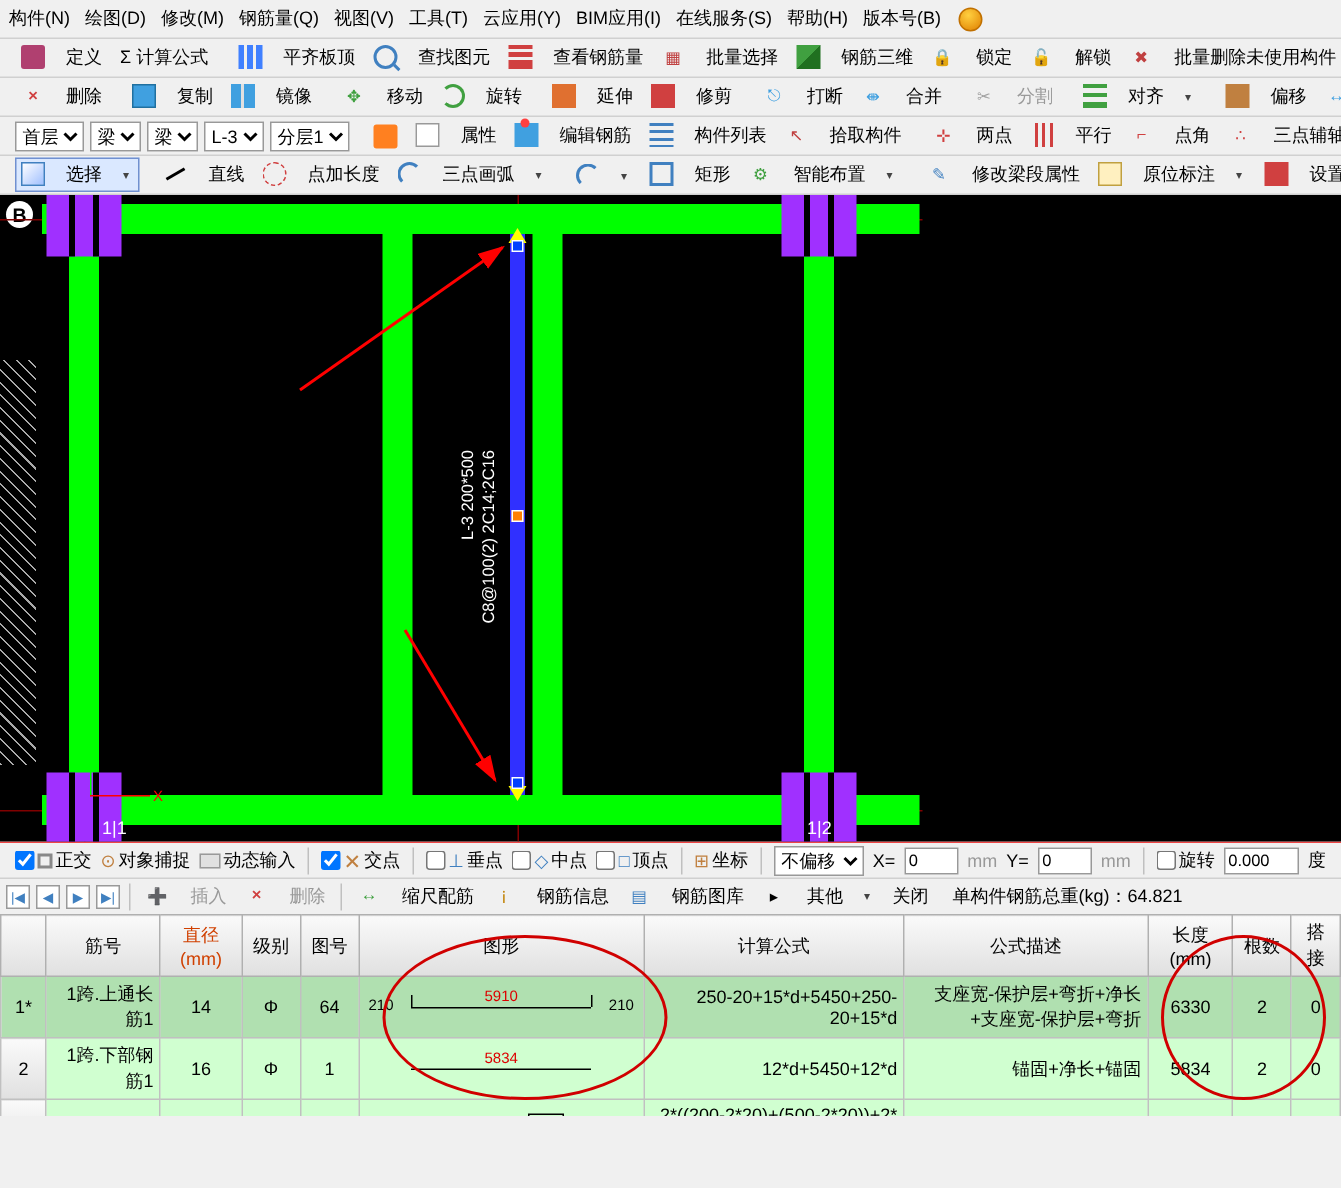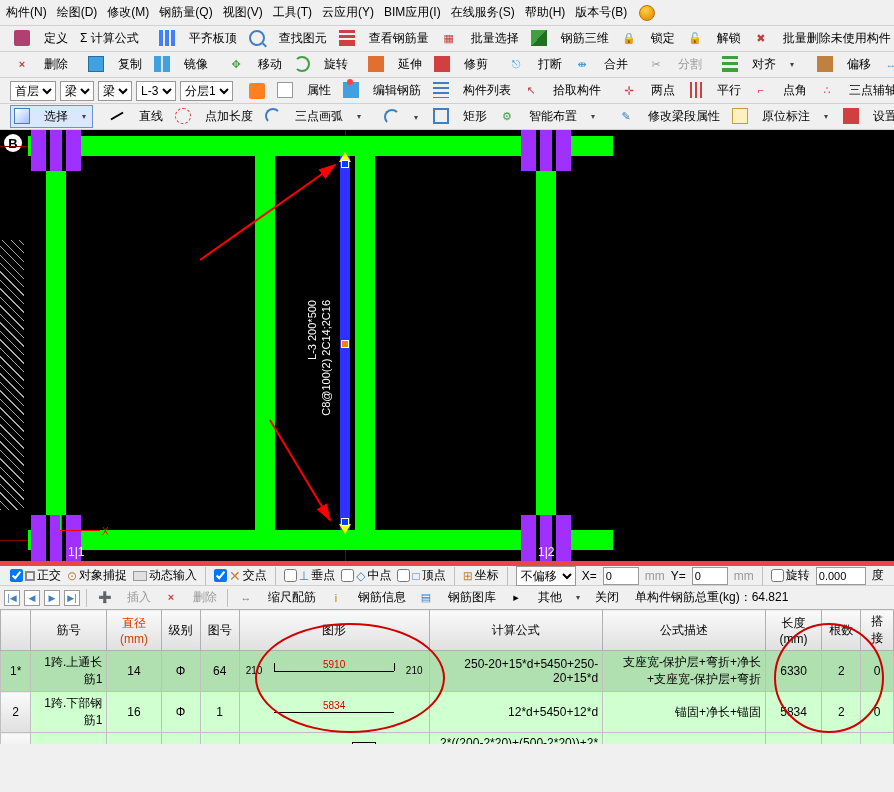--- a/index.html
+++ b/index.html
@@ -86,21 +86,21 @@
 .col::before { left: 15px; top: 0; width: 4px; height: 100%; }
 .col::after { left: 31px; top: 0; width: 4px; height: 100%; }
 .hatch { position: absolute; background: repeating-linear-gradient(45deg, #aaa 0 1px, transparent 1px 6px); }
 .redline { position: absolute; background: #800000; }
 .beamlabel { position: absolute; color: #fff; font-size: 11px; writing-mode: vertical-rl; transform: rotate(180deg); }
 .axis-y { position: absolute; width: 1px; height: 40px; background: #00ff00; }
 .axis-x { position: absolute; height: 1px; width: 40px; background: #ff0000; }
 .axis-lbl { position: absolute; font-size: 10px; }
 .tri { position: absolute; width: 0; height: 0; border-left: 6px solid transparent; border-right: 6px solid transparent; }
 
-.statusbar { background: #f0f0f0; border-top: 5px solid #ef4444; padding: 2px 4px; display: flex; gap: 6px; align-items: center; height: 24px; }
+.statusbar { background: #f0f0f0; border-top: 1px solid #ef4444; padding: 2px 4px; display: flex; gap: 6px; align-items: center; height: 24px; }
 .statusbar .chk { display: inline-flex; align-items: center; gap: 2px; }
 
 .bottombar { background: #f0f0f0; border-top: 1px solid #d0d0d0; padding: 2px 4px; display: flex; gap: 4px; align-items: center; height: 24px; }
 .navbtn { width: 16px; height: 16px; border: 1px solid #999; background: #fff; display: flex; align-items: center; justify-content: center; font-size: 9px; cursor: pointer; color: #4080c0; }
 
 .tablewrap { width: 894px; height: 135px; background: #fff; overflow: auto; position: relative; }
 table.grid { border-collapse: collapse; width: 100%; font-size: 12px; }
 table.grid th { background: linear-gradient(to bottom, #fafafa, #e0e0e0); border: 1px solid #b0b0b0; padding: 3px 4px; font-weight: normal; color: #000; }
 table.grid th.hilite { color: #d04000; }
 table.grid td { border: 1px solid #c0c0c0; padding: 3px 4px; background: #d0ffd0; text-align: center; }

